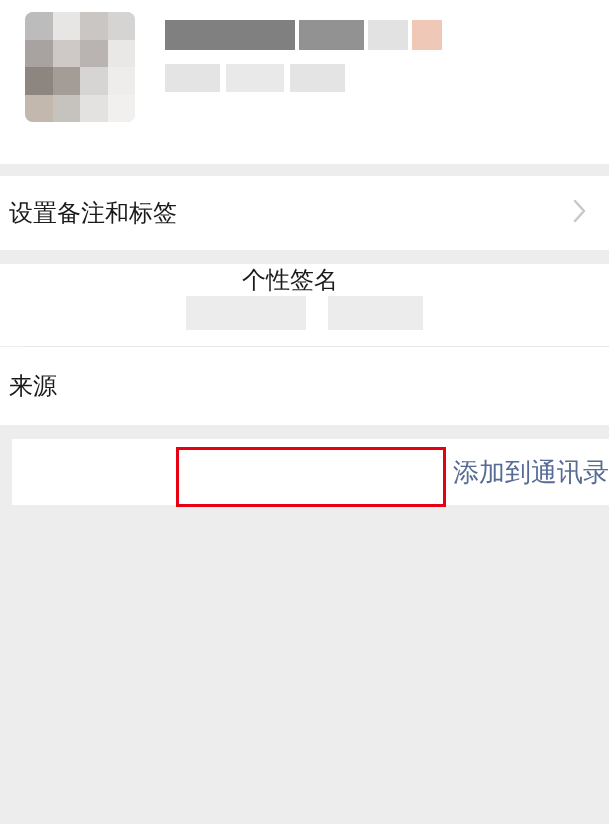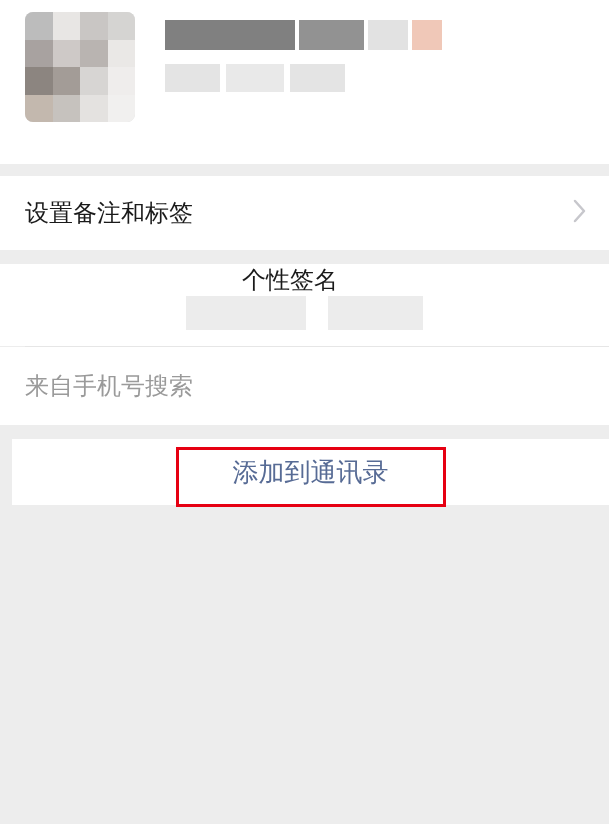--- a/index.html
+++ b/index.html
@@ -80,21 +80,21 @@
     .divider {
       height: 12px;
       background: #ededed;
     }
     .divider-big {
       height: 14px;
       background: #ededed;
     }
     .row {
       background: #fff;
-      padding: 0 25px;
+      padding: 0 9px;
       min-height: 74px;
       display: flex;
       align-items: center;
       position: relative;
     }
     .row-label {
       font-size: 24px;
       color: #1a1a1a;
       min-width: 125px;
     }
@@ -121,21 +121,21 @@
     .thin-line {
       height: 1px;
       background: #e6e6e6;
       margin-left: 25px;
     }
     .action-row {
       background: #fff;
       height: 66px;
       display: flex;
       align-items: center;
-      justify-content: center;
+      justify-content: flex-end;
       margin-left: 12px;
     }
     .action-text {
       font-size: 26px;
       color: #576b95;
       font-weight: 500;
     }
     .highlight-box {
       position: absolute;
       border: 3px solid #e60012;
@@ -206,21 +206,21 @@
   <span class="row-label">个性签名</span>
   <div class="sig-blocks">
     <div class="pixblock"></div>
     <div class="pixblock"></div>
   </div>
 </div>
 
 <div class="thin-line"></div>
 
 <div class="row" style="min-height:78px;">
-  <span class="row-value">来自手机号搜索</span>
+  <span class="row-label">来源</span>
 </div>
 
 <div class="divider-big"></div>
 
 <div class="action-row">
   <span class="action-text">添加到通讯录</span>
 </div>
 
 <div class="bottom-fill"></div>
 

